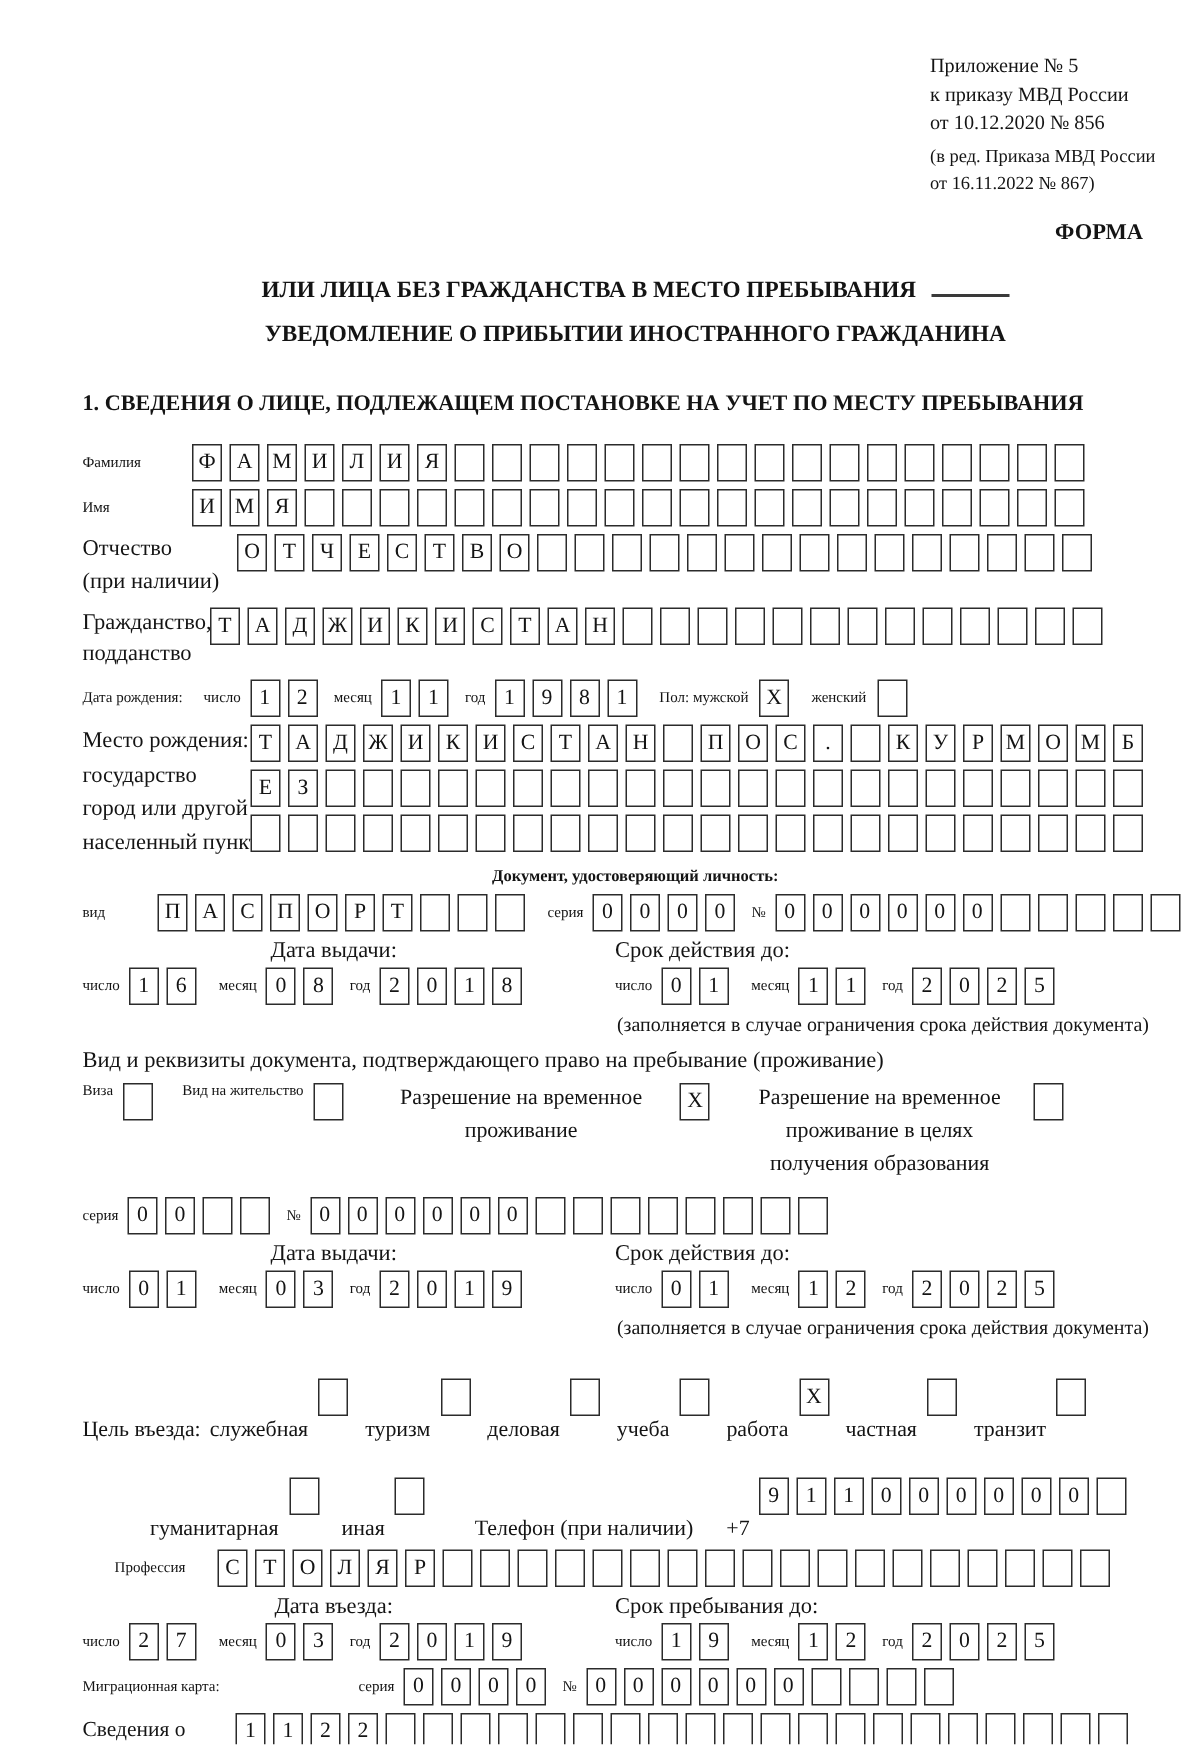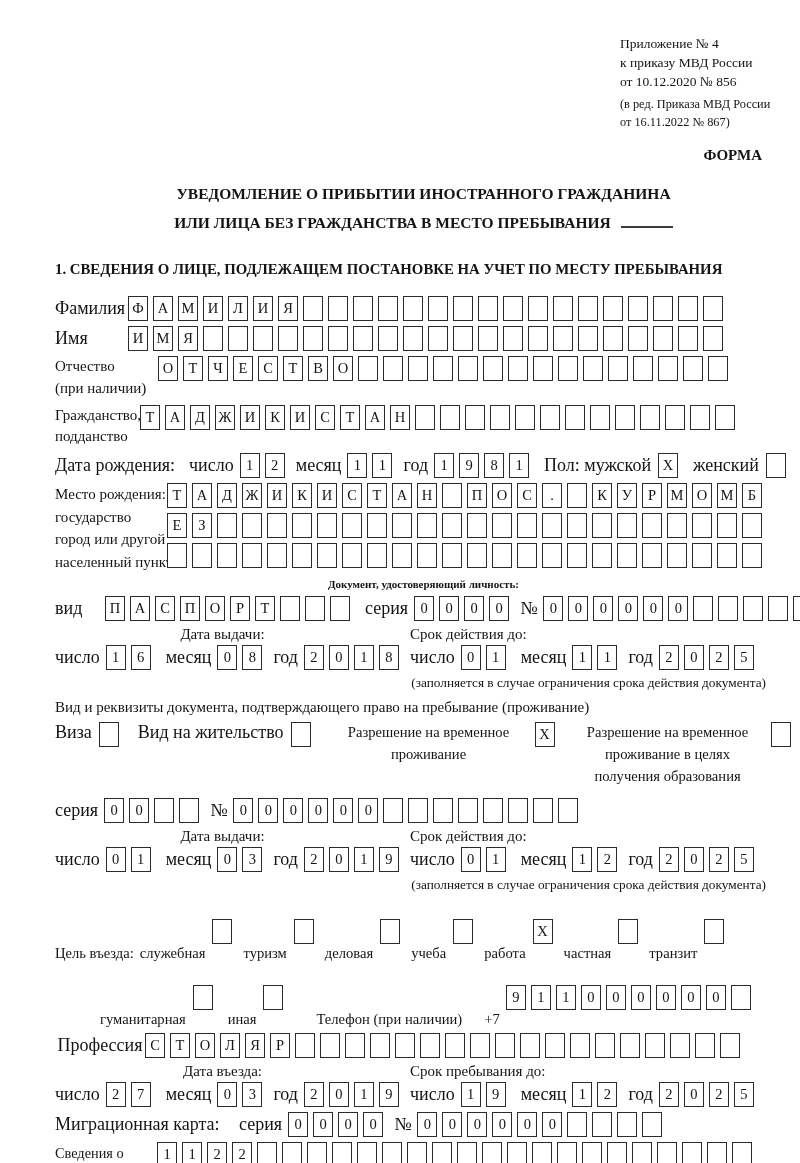--- a/index.html
+++ b/index.html
@@ -11,21 +11,21 @@
   .hdr { margin-left:565px; font-size:13.5px; line-height:1.42; }
   .hdr .amend { font-size:12.3px; margin-top:5px; line-height:1.4; }
   .forma { text-align:right; padding-right:30px; font-weight:bold; font-size:15px; margin-top:16px; }
 
   .title { text-align:center; font-weight:bold; font-size:15.5px; line-height:1.85; margin-top:16px; }
   .title-underline { display:inline-block; width:52px; border-bottom:2.2px solid #3a3a3a; height:14px; margin-left:10px; }
   .sect { font-weight:bold; font-size:14.8px; margin-top:24px; margin-bottom:18px; }
 
   .row { display:flex; align-items:center; margin-bottom:5px; white-space:nowrap; }
   .row.top { align-items:flex-start; }
-  .lbl { font-size:18px; flex:none; }
+  .lbl { font-size:10px; flex:none; }
   .sub { font-size:15px; line-height:1.45; }
   .cells { display:inline-flex; flex:none; }
   .cell { flex:none; width:20px; height:25px; border:1.5px solid #2b2b2b; margin-right:5px;
           text-align:center; font-size:14.5px; line-height:22px; background:#fff; }
   .mb { margin-bottom:5px; }
 
   .w73  { width:73px; }
   .w85  { width:85px; }
   .w103 { width:103px; }
   .w112 { width:112px; line-height:1.5; }
@@ -57,34 +57,34 @@
 
   .legal { margin-top:2px; }
   .legal-labels { width:102px; flex:none; font-size:14.3px; line-height:1.55; }
 </style>
 </head>
 <body>
 
 <div class="page">
 
   <div class="hdr">
-    <div>Приложение № 4</div>
+    <div>Приложение № 5</div>
     <div>к приказу МВД России</div>
     <div>от 10.12.2020 № 856</div>
     <div class="amend">
       <div>(в ред. Приказа МВД России</div>
       <div>от 16.11.2022 № 867)</div>
     </div>
   </div>
 
   <div class="forma">ФОРМА</div>
 
   <div class="title">
+    <div><span>ИЛИ ЛИЦА БЕЗ ГРАЖДАНСТВА В МЕСТО ПРЕБЫВАНИЯ</span><span class="title-underline"></span></div>
     <div>УВЕДОМЛЕНИЕ О ПРИБЫТИИ ИНОСТРАННОГО ГРАЖДАНИНА</div>
-    <div><span>ИЛИ ЛИЦА БЕЗ ГРАЖДАНСТВА В МЕСТО ПРЕБЫВАНИЯ</span><span class="title-underline"></span></div>
   </div>
 
   <div class="sect">1. СВЕДЕНИЯ О ЛИЦЕ, ПОДЛЕЖАЩЕМ ПОСТАНОВКЕ НА УЧЕТ ПО МЕСТУ ПРЕБЫВАНИЯ</div>
 
   <div class="row">
     <span class="lbl w73">Фамилия</span>
     <span class="cells">
         <span class="cell">Ф</span>
         <span class="cell">А</span>
         <span class="cell">М</span>

